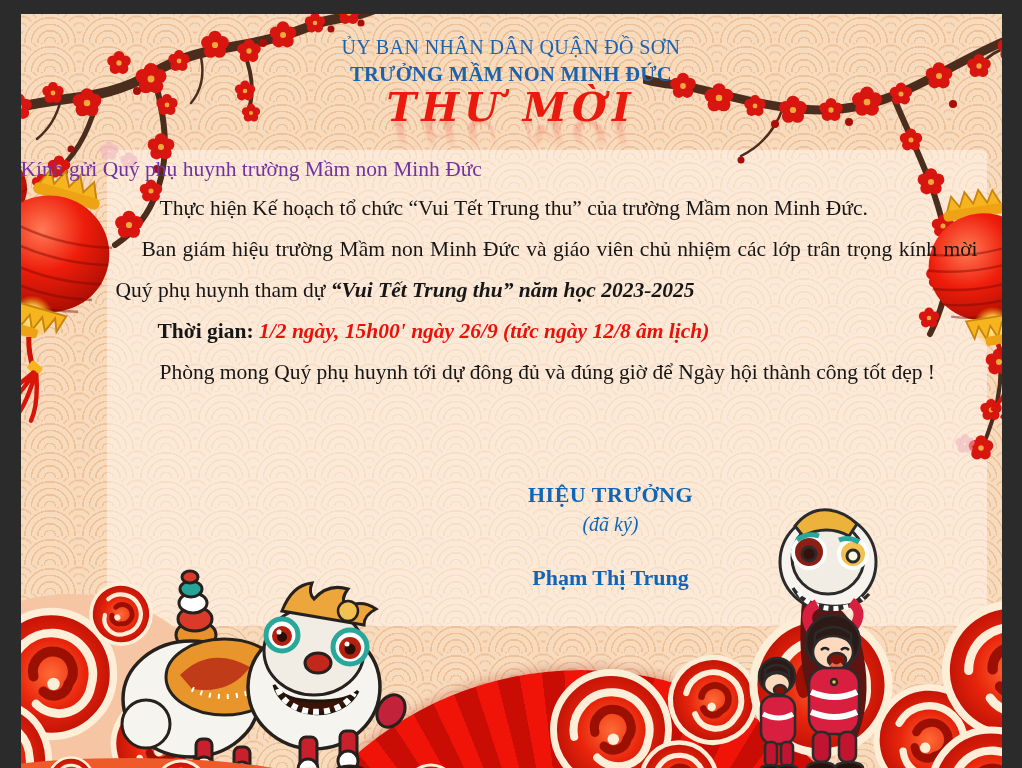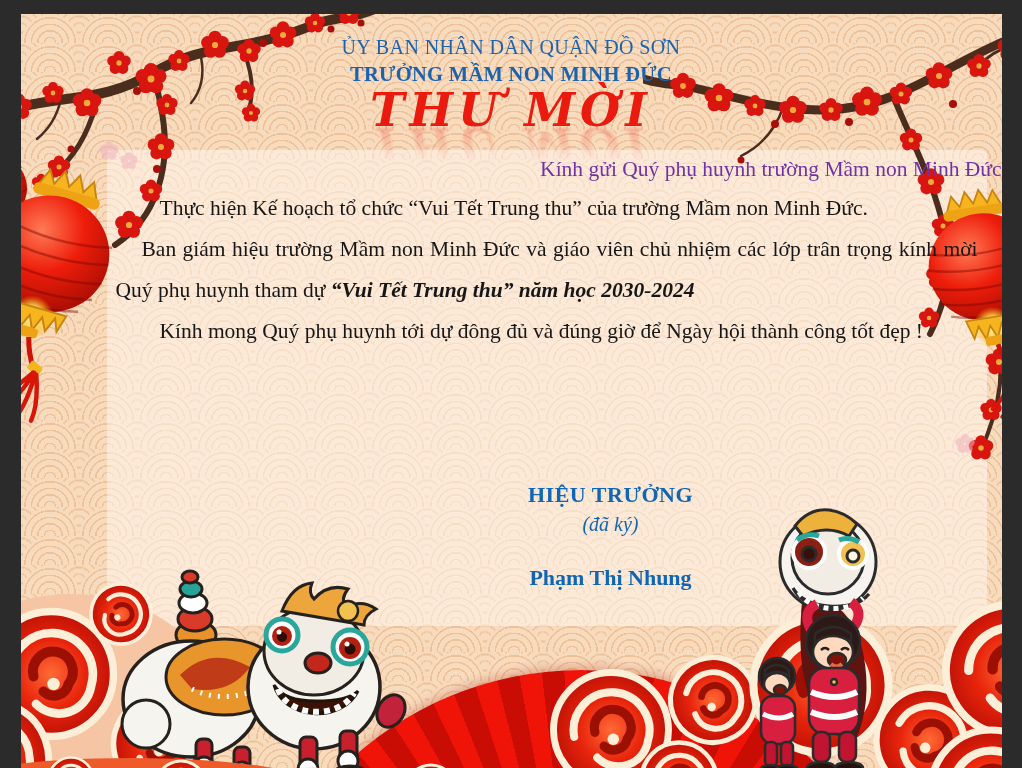--- a/index.html
+++ b/index.html
@@ -31,28 +31,28 @@
     background:repeating-conic-gradient(from 266deg at 50% 100%,
        #f01408 0deg 3.8deg,#c90d04 3.8deg 7.6deg);
     box-shadow:0 -4px 10px rgba(150,20,5,.25);
   }
   .org{position:absolute;top:22px;left:0;right:0;text-align:center;color:#1c63ae;z-index:6;}
   .org-1{font-size:20px;letter-spacing:.4px;}
   .org-2{font-size:20.5px;font-weight:bold;margin-top:4px;letter-spacing:.3px;}
   .title-wrap{position:absolute;top:72px;left:0;right:0;text-align:center;z-index:6;line-height:1.05;}
   .title-main,.title-mirror{
     display:block;font-family:"DejaVu Serif",serif;font-style:italic;font-weight:bold;
-    font-size:46px;color:#ea1a0e;letter-spacing:5px;
+    font-size:40px;color:#ea1a0e;letter-spacing:5px;
   }
   .title-mirror{
     transform:scaleY(-1);margin-top:-14px;opacity:.28;filter:blur(1px);
     -webkit-mask-image:linear-gradient(to bottom,transparent 15%,rgba(0,0,0,.95) 95%);
             mask-image:linear-gradient(to bottom,transparent 15%,rgba(0,0,0,.95) 95%);
   }
-  .salutation{position:absolute;top:143px;left:0;right:0;text-align:right;
+  .salutation{position:absolute;top:143px;left:0;right:0;text-align:left;
     font-size:21.5px;color:#7133a3;z-index:6;}
   .body-text{position:absolute;left:95px;top:174px;width:862px;z-index:6;
     font-size:21.5px;line-height:41px;color:#161616;}
   .body-text p{margin:0;}
   .p-intro{text-indent:44px;}
   .p-invite{text-align:justify;text-indent:26px;}
   .p-time{text-indent:42px;}
   .p-place{text-align:justify;text-indent:42px;}
   .p-closing{text-indent:44px;}
   .p-thanks{text-indent:38px;}
@@ -367,23 +367,24 @@
 
   <div class="title-wrap">
     <span class="title-main">THƯ MỜI</span>
     <span class="title-mirror" aria-hidden="true">THƯ MỜI</span>
   </div>
 
   <div class="salutation">Kính gửi Quý phụ huynh trường Mầm non Minh Đức</div>
 
   <div class="body-text">
     <p class="p-intro"><span>Thực hiện Kế hoạch tổ chức “Vui Tết Trung thu” của trường Mầm non Minh Đức.</span></p>
-    <p class="p-invite"><span>Ban giám hiệu trường Mầm non Minh Đức và giáo viên chủ nhiệm các lớp trân trọng kính mời Quý phụ huynh tham dự </span><span class="em-bi">“Vui Tết Trung thu” năm học 2030-2024</span></p>
-    <p class="p-closing"><span>Kính mong Quý phụ huynh tới dự đông đủ và đúng giờ để Ngày hội thành công tốt đẹp !</span></p>
+    <p class="p-invite"><span>Ban giám hiệu trường Mầm non Minh Đức và giáo viên chủ nhiệm các lớp trân trọng kính mời Quý phụ huynh tham dự </span><span class="em-bi">“Vui Tết Trung thu” năm học 2023-2025</span></p>
+    <p class="p-time"><span class="lbl">Thời gian:</span> <span class="red-val">1/2 ngày, 15h00' ngày 26/9 (tức ngày 12/8 âm lịch)</span></p>
+    <p class="p-closing"><span>Phòng mong Quý phụ huynh tới dự đông đủ và đúng giờ để Ngày hội thành công tốt đẹp !</span></p>
   </div>
 
   <div class="signature">
     <div class="sig-role">HIỆU TRƯỞNG</div>
     <div class="sig-note">(đã ký)</div>
-    <div class="sig-name">Phạm Thị Nhung</div>
+    <div class="sig-name">Phạm Thị Trung</div>
   </div>
 
 </div>
 
 </body></html>

